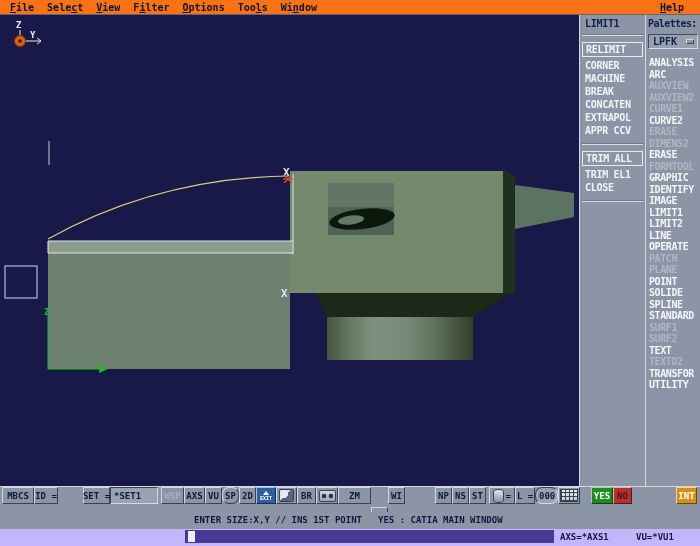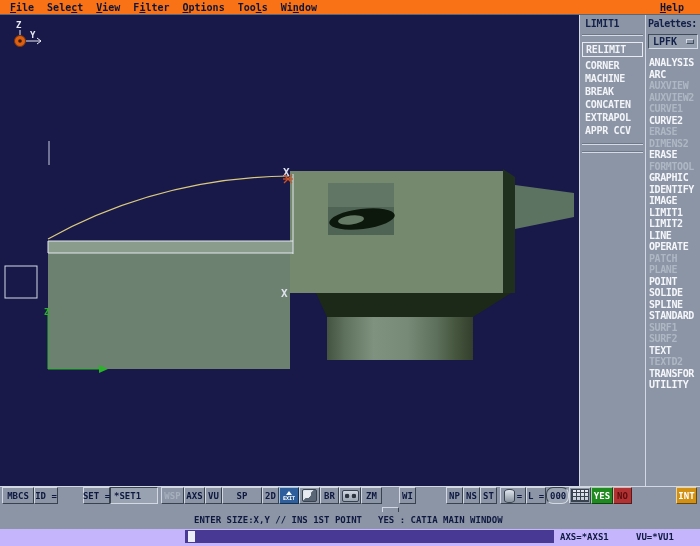--- a/index.html
+++ b/index.html
@@ -176,20 +176,25 @@
     <div id="lp-group1">
         <div class="lp-item boxed">RELIMIT</div>
         <div class="lp-item">CORNER</div>
         <div class="lp-item">MACHINE</div>
         <div class="lp-item">BREAK</div>
         <div class="lp-item">CONCATEN</div>
         <div class="lp-item">EXTRAPOL</div>
         <div class="lp-item">APPR CCV</div>
       </div>
     <div class="lp-sep mid"></div>
+    <div id="lp-group2">
+        <div class="lp-item boxed">TRIM ALL</div>
+        <div class="lp-item">TRIM EL1</div>
+        <div class="lp-item">CLOSE</div>
+      </div>
     <div class="lp-sep mid"></div>
   </div>
 
   <div class="panel palettes-panel">
     <div class="pp-title">Palettes:</div>
     <div class="pp-dropdown">
       <span>LPFK</span>
       <span class="dd-mark"></span>
     </div>
     <div class="pp-list" id="pp-list">
@@ -229,34 +234,34 @@
       <div class="tbtn" style="width: 32px;">MBCS</div>
       <div class="tbtn" style="width: 24px;">ID =</div>
       <div class="tfield" style="width: 22px; margin-top: 40px;">*LN181</div>
       <div class="tgap" style="width: 3px;"></div>
       <div class="tbtn" style="width: 27px;">SET =</div>
       <div class="tfield" style="width: 48px;">*SET1</div>
       <div class="tgap" style="width: 3px;"></div>
       <div class="tbtn disabled" style="width: 23px;">WSP</div>
       <div class="tbtn" style="width: 21px;">AXS</div>
       <div class="tbtn" style="width: 17px;">VU</div>
-      <div class="tbtn" style="width: 40px;">SP</div>
+      <div class="tbtn" style="width: 17px; border-radius: 7px;">SP</div>
       <div class="tbtn" style="width: 17px;">2D</div>
       <div class="tbtn exit" style="width: 20px;">
         <span class="exit-up"></span>
         <span class="exit-label">EXIT</span>
       </div>
       <div class="tbtn" style="width: 21px;">
         <div class="glyph-hand"></div>
       </div>
       <div class="tbtn" style="width: 19px;">BR</div>
       <div class="tbtn" style="width: 22px;">
         <div class="glyph-reel"></div>
       </div>
-      <div class="tbtn" style="width: 21px;">ZM</div>
+      <div class="tbtn" style="width: 33px;">ZM</div>
       <div class="tbtn" style="width: 17px; margin-top: 20px;">SC</div>
       <div class="tbtn" style="width: 17px;">WI</div>
       <div class="tbtn" style="width: 17px; margin-left: 30px;">NP</div>
       <div class="tbtn" style="width: 17px;">NS</div>
       <div class="tbtn" style="width: 17px;">ST</div>
       <div class="tgap" style="width: 3px;"></div>
       <div class="tbtn" style="width: 26px;">
         <div class="glyph-db"></div>
         <span class="db-eq">=</span>
       </div>

